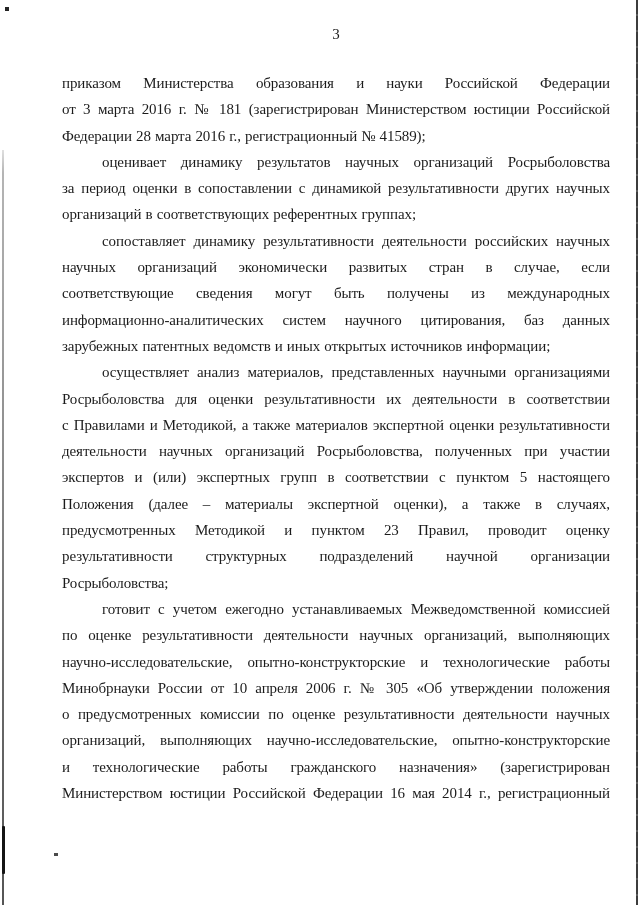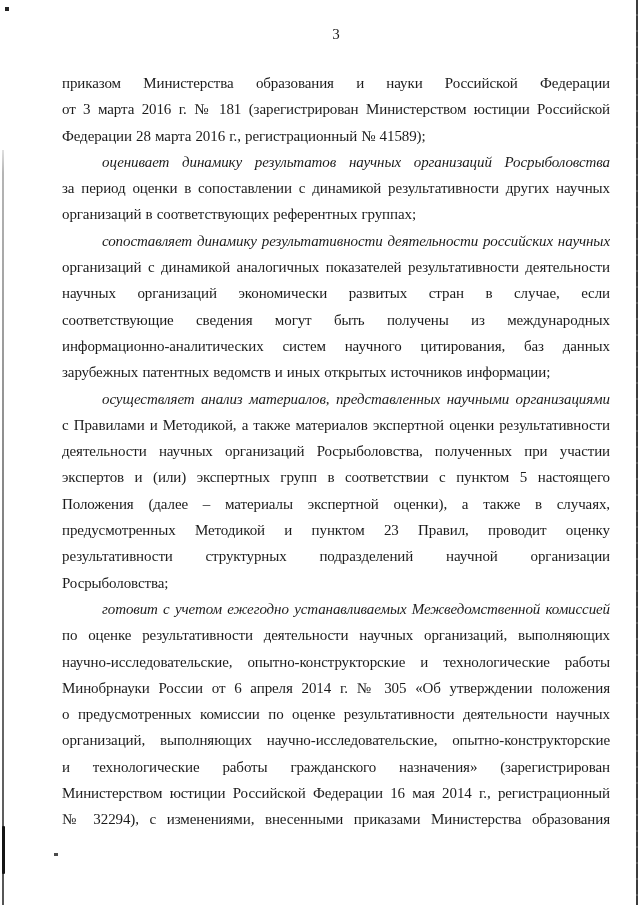--- a/index.html
+++ b/index.html
@@ -29,21 +29,21 @@
     line-height: 26.3px;
     letter-spacing: -0.1px;
     word-spacing: 0.5px;
   }
   .paragraph { margin: 0; }
   .line {
     text-align: justify;
     text-align-last: justify;
     white-space: normal;
   }
-  .line.indent { text-indent: 40px; font-style: italic; }
+  .line.indent { text-indent: 40px; }
   .line.no-justify { text-align: center; text-align-last: left; }
 
   
   .artifact { position: absolute; pointer-events: none; }
   .left-line {
     left: 2px; top: 150px; width: 2px; height: 755px;
     background: linear-gradient(to bottom,
       rgba(130,130,130,0.25) 0%,
       rgba(120,120,120,0.55) 3%,
       rgba(110,110,110,0.75) 35%,
@@ -75,46 +75,45 @@
         <div class="line">от 3 марта 2016 г. № 181 (зарегистрирован Министерством юстиции Российской</div>
         <div class="line no-justify">Федерации 28 марта 2016 г., регистрационный № 41589);</div>
       </div>
       <div class="paragraph">
         <div class="line indent">оценивает динамику результатов научных организаций Росрыболовства</div>
         <div class="line">за период оценки в сопоставлении с динамикой результативности других научных</div>
         <div class="line no-justify">организаций в соответствующих референтных группах;</div>
       </div>
       <div class="paragraph">
         <div class="line indent">сопоставляет динамику результативности деятельности российских научных</div>
-        <div class="line">организаций с динамикой аналогичных показателей результативности деятельности</div>
         <div class="line">научных организаций экономически развитых стран в случае, если</div>
         <div class="line">соответствующие сведения могут быть получены из международных</div>
         <div class="line">информационно-аналитических систем научного цитирования, баз данных</div>
         <div class="line no-justify">зарубежных патентных ведомств и иных открытых источников информации;</div>
       </div>
       <div class="paragraph">
         <div class="line indent">осуществляет анализ материалов, представленных научными организациями</div>
+        <div class="line">Росрыболовства для оценки результативности их деятельности в соответствии</div>
         <div class="line">с Правилами и Методикой, а также материалов экспертной оценки результативности</div>
         <div class="line">деятельности научных организаций Росрыболовства, полученных при участии</div>
         <div class="line">экспертов и (или) экспертных групп в соответствии с пунктом 5 настоящего</div>
         <div class="line">Положения (далее – материалы экспертной оценки), а также в случаях,</div>
         <div class="line">предусмотренных Методикой и пунктом 23 Правил, проводит оценку</div>
         <div class="line">результативности структурных подразделений научной организации</div>
         <div class="line no-justify">Росрыболовства;</div>
       </div>
       <div class="paragraph">
         <div class="line indent">готовит с учетом ежегодно устанавливаемых Межведомственной комиссией</div>
         <div class="line">по оценке результативности деятельности научных организаций, выполняющих</div>
         <div class="line">научно-исследовательские, опытно-конструкторские и технологические работы</div>
-        <div class="line">Минобрнауки России от 6 апреля 2014 г. № 305 «Об утверждении положения</div>
+        <div class="line">Минобрнауки России от 10 апреля 2006 г. № 305 «Об утверждении положения</div>
         <div class="line">о предусмотренных комиссии по оценке результативности деятельности научных</div>
         <div class="line">организаций, выполняющих научно-исследовательские, опытно-конструкторские</div>
         <div class="line">и технологические работы гражданского назначения» (зарегистрирован</div>
         <div class="line">Министерством юстиции Российской Федерации 16 мая 2014 г., регистрационный</div>
-        <div class="line">№ 32294), с изменениями, внесенными приказами Министерства образования</div>
       </div>
     </div>
 
   <div class="artifact left-line"></div>
   <div class="artifact left-line-dark"></div>
   <div class="artifact right-line"></div>
   <div class="artifact dot-topleft"></div>
   <div class="artifact speck-bottomleft"></div>
 </div>
 

